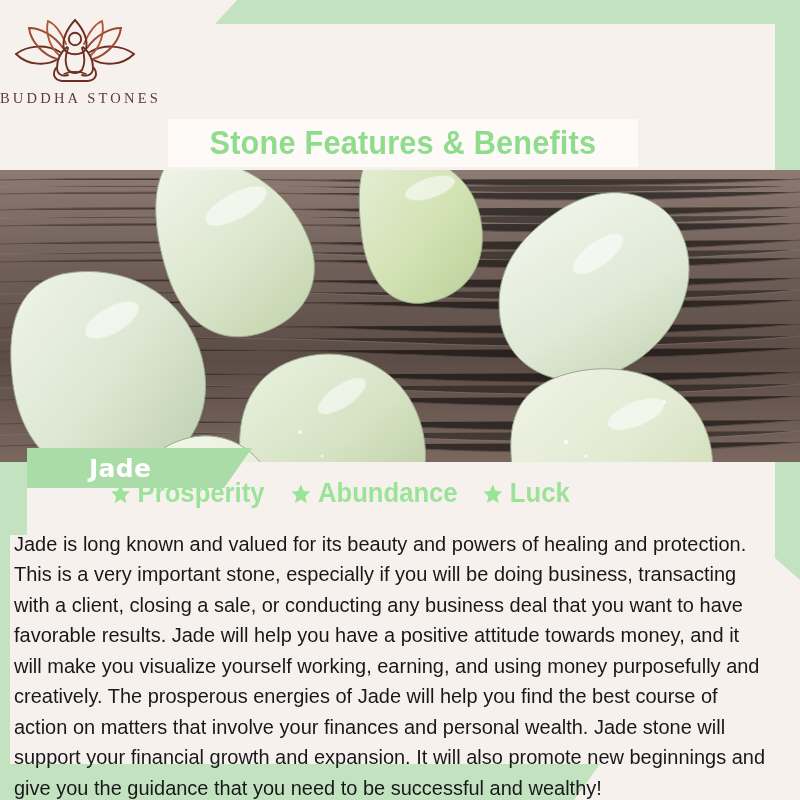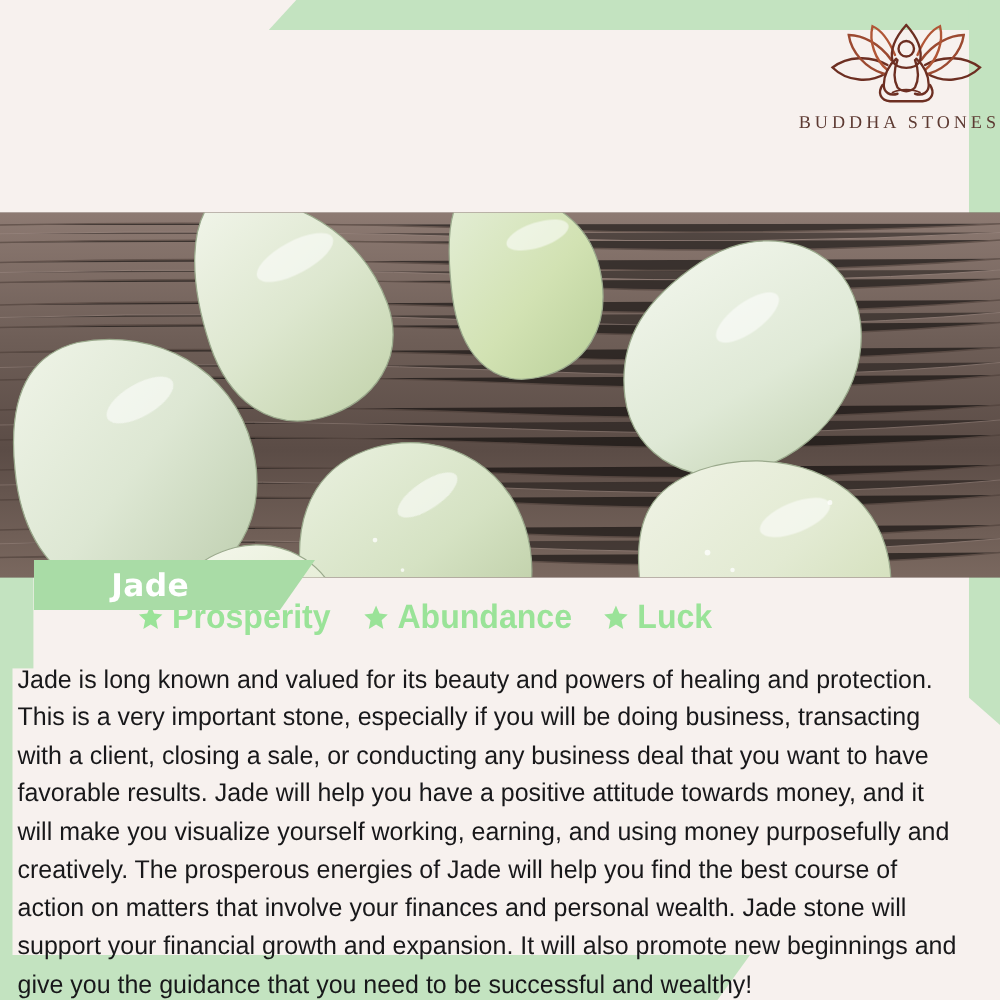--- a/index.html
+++ b/index.html
@@ -40,21 +40,21 @@
     clip-path:polygon(0 0,100% 0,calc(100% - 26px) 100%,0 100%);
   }
   
   .deco-rail{
     left:0;top:505px;width:10px;height:262px;
   }
 
   
   .logo-wrap{
     position:absolute;left:0;top:18px;width:800px;
-    display:flex;flex-direction:column;align-items:flex-end;
+    display:flex;flex-direction:column;align-items:flex-start;
     z-index:5;
   }
   .logo-mark{width:150px;height:66px;display:block;}
   .logo-word{
     margin-top:6px;
     font-family:"Liberation Serif", serif;
     font-size:14.5px;letter-spacing:3.2px;
     color:#5d3a32;font-weight:400;
   }
 
@@ -278,20 +278,23 @@
       <g fill="#ffffff" opacity="0.75">
         <circle cx="566" cy="272" r="2.3"></circle>
         <circle cx="586" cy="286" r="1.8"></circle>
         <circle cx="300" cy="262" r="1.9"></circle>
         <circle cx="322" cy="286" r="1.5"></circle>
         <circle cx="664" cy="232" r="2"></circle>
       </g>
     </svg>
   </div>
 
+  <div class="title-band">
+    <span class="title-text">Stone Features &amp; Benefits</span>
+  </div>
 
   <div class="jade-band">
     <span class="jade-text">Jade</span>
   </div>
 
   <div class="benefits">
     <span class="benefit">
       <span class="star">
         <svg viewBox="0 0 24 24" xmlns="http://www.w3.org/2000/svg">
             <polygon points="12,1.6 15.2,8.6 22.8,9.4 17.1,14.5 18.7,22 12,18.1 5.3,22 6.9,14.5 1.2,9.4 8.8,8.6" fill="#9ae398"></polygon>

